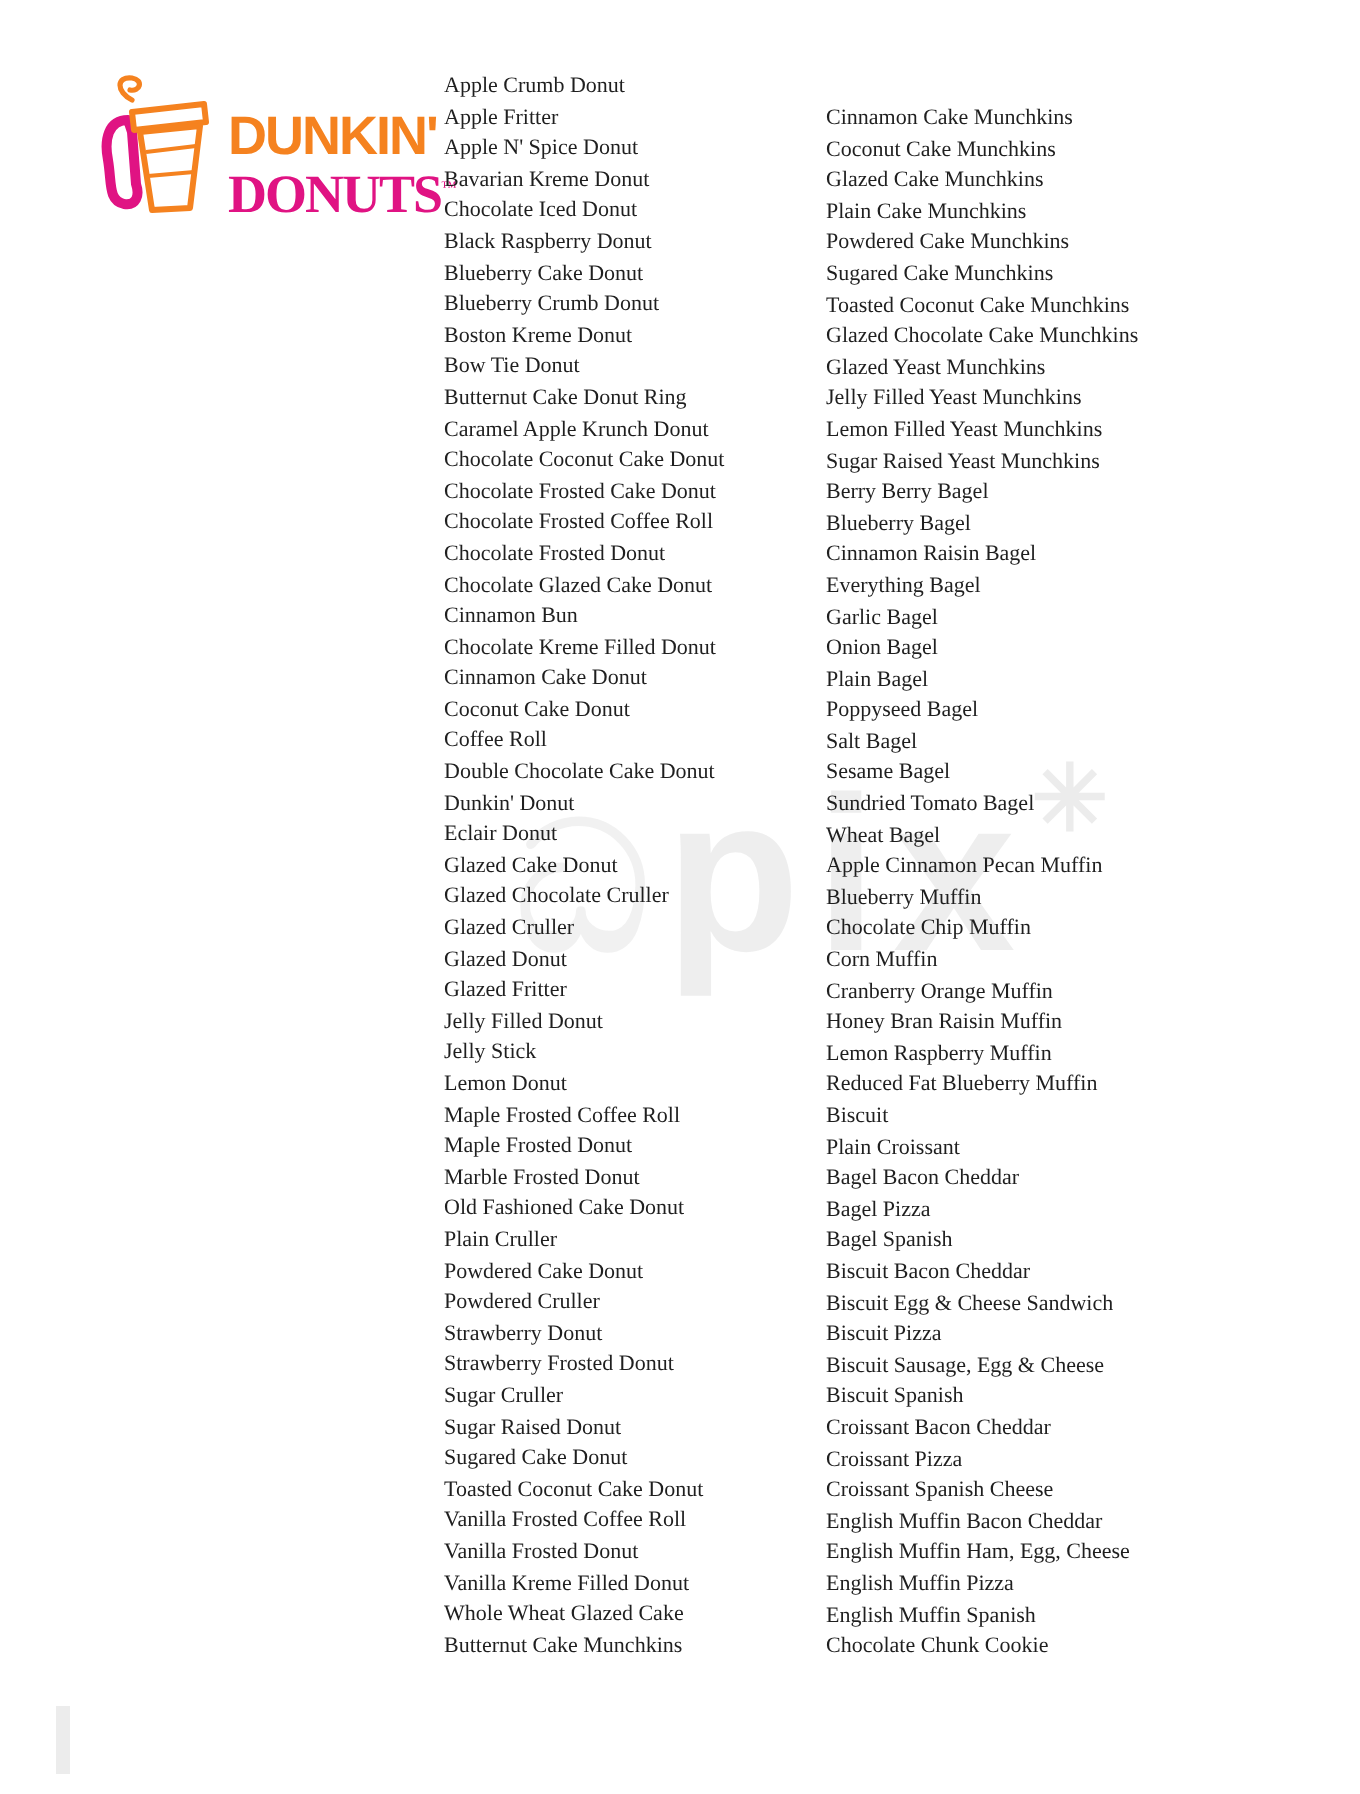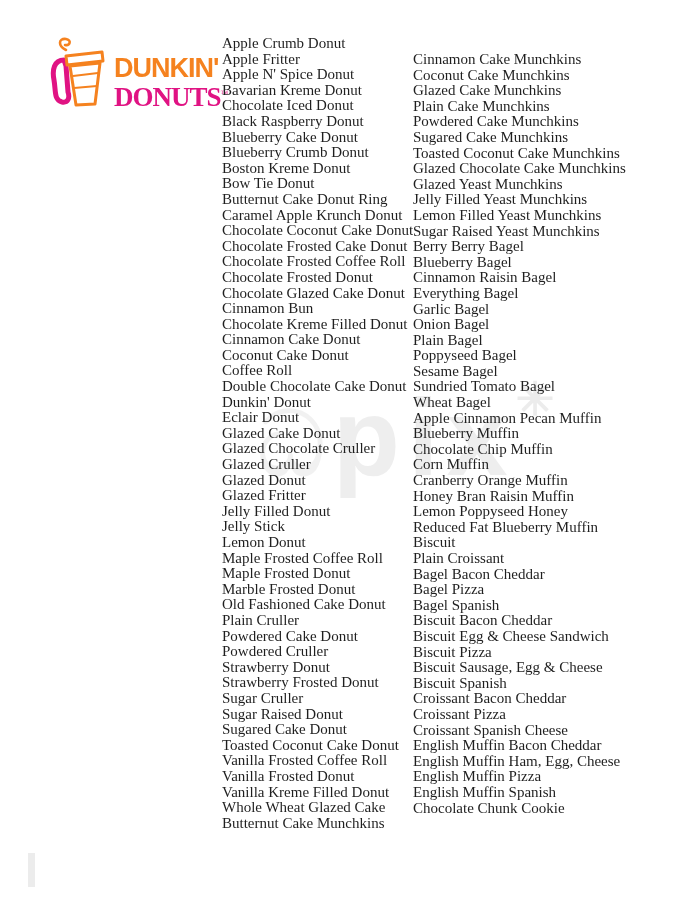--- a/index.html
+++ b/index.html
@@ -50,21 +50,21 @@
   }
   .watermark .swirl { font-size: 90px; color: rgba(120,120,120,0.10); }
   .watermark .star {
     font-size: 46px; vertical-align: 60px;
     color: rgba(120,120,120,0.14);
   }
 
   
   .menu-col {
     position: absolute; top: 36px;
-    font-size: 15px;
+    font-size: 11px;
     color: #1f1f1f;
   }
   .menu-col-left  { left: 222px; width: 195px; }
   .menu-col-right { left: 413px; width: 245px; margin-top: 16px; }
   .menu-item {
     height: 15.6px; line-height: 15.6px;
     white-space: nowrap;
   }
 
   
@@ -167,30 +167,31 @@
       <div class="menu-item">Lemon Filled Yeast Munchkins</div>
       <div class="menu-item">Sugar Raised Yeast Munchkins</div>
       <div class="menu-item">Berry Berry Bagel</div>
       <div class="menu-item">Blueberry Bagel</div>
       <div class="menu-item">Cinnamon Raisin Bagel</div>
       <div class="menu-item">Everything Bagel</div>
       <div class="menu-item">Garlic Bagel</div>
       <div class="menu-item">Onion Bagel</div>
       <div class="menu-item">Plain Bagel</div>
       <div class="menu-item">Poppyseed Bagel</div>
+      <div class="menu-item">Salt Bagel</div>
       <div class="menu-item">Sesame Bagel</div>
       <div class="menu-item">Sundried Tomato Bagel</div>
       <div class="menu-item">Wheat Bagel</div>
       <div class="menu-item">Apple Cinnamon Pecan Muffin</div>
       <div class="menu-item">Blueberry Muffin</div>
       <div class="menu-item">Chocolate Chip Muffin</div>
       <div class="menu-item">Corn Muffin</div>
       <div class="menu-item">Cranberry Orange Muffin</div>
       <div class="menu-item">Honey Bran Raisin Muffin</div>
-      <div class="menu-item">Lemon Poppyseed Honey</div>
+      <div class="menu-item">Lemon Raspberry Muffin</div>
       <div class="menu-item">Reduced Fat Blueberry Muffin</div>
       <div class="menu-item">Biscuit</div>
       <div class="menu-item">Plain Croissant</div>
       <div class="menu-item">Bagel Bacon Cheddar</div>
       <div class="menu-item">Bagel Pizza</div>
       <div class="menu-item">Bagel Spanish</div>
       <div class="menu-item">Biscuit Bacon Cheddar</div>
       <div class="menu-item">Biscuit Egg &amp; Cheese Sandwich</div>
       <div class="menu-item">Biscuit Pizza</div>
       <div class="menu-item">Biscuit Sausage, Egg &amp; Cheese</div>

